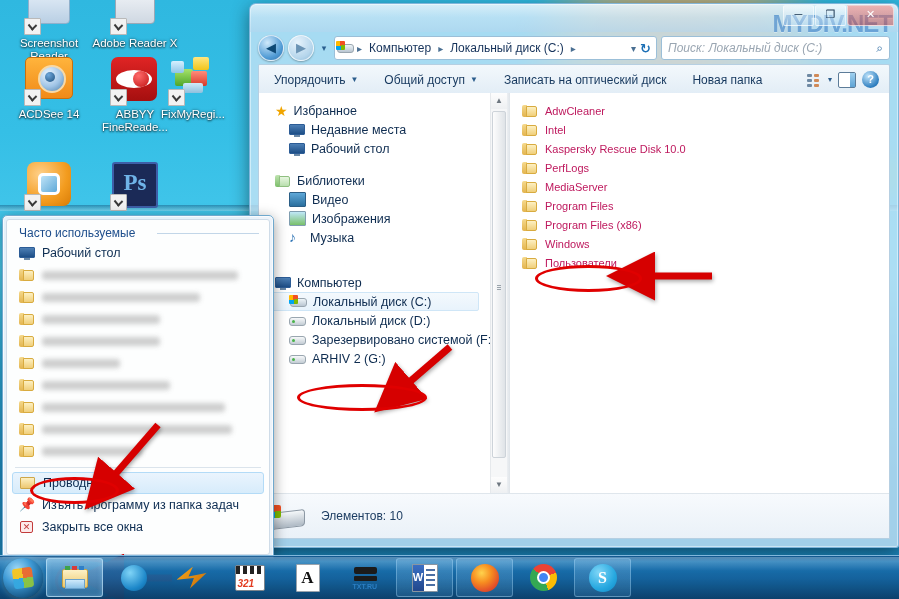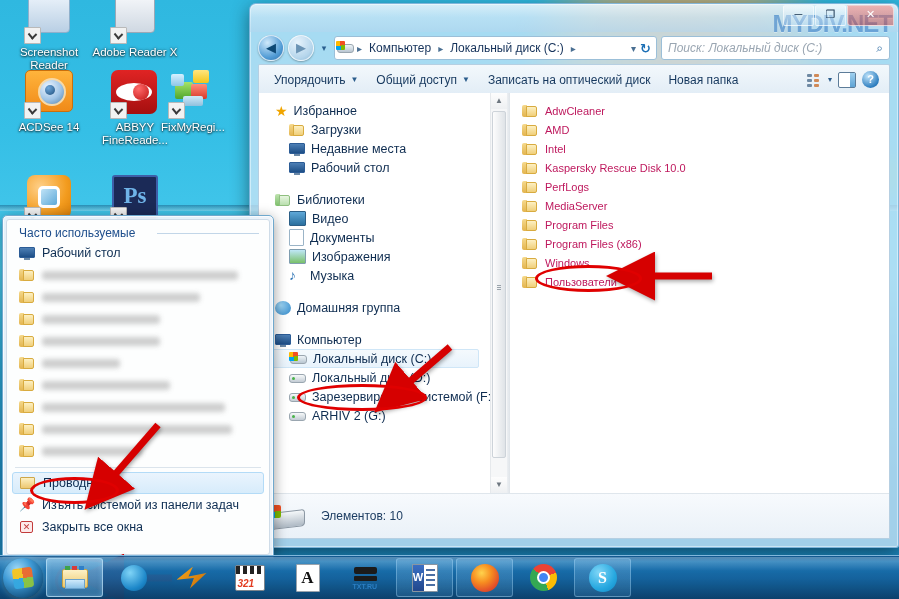--- a/index.html
+++ b/index.html
@@ -15,21 +15,21 @@
     background:radial-gradient(ellipse at center,rgba(255,150,60,.85) 0%,rgba(255,170,80,.55) 45%,rgba(255,190,110,0) 72%);
     filter:blur(6px);}
   .desk-green{position:absolute;left:680px;top:140px;width:260px;height:70px;
     background:radial-gradient(ellipse at center,rgba(140,200,90,.75),rgba(140,200,90,0) 70%);filter:blur(5px);}
   .desk-band{position:absolute;left:0;right:0;top:205px;height:6px;
     background:linear-gradient(to bottom,rgba(20,90,130,.5),rgba(255,255,255,.25));}
 
   
   .dicon{position:absolute;width:86px;text-align:center;color:#fff;font-size:11.5px;line-height:13px;
     text-shadow:0 1px 2px rgba(0,0,0,.75),0 0 3px rgba(0,0,0,.6);}
-  .dicon .ico{width:48px;height:48px;margin:17px auto 3px;position:relative;}
+  .dicon .ico{width:48px;height:48px;margin:4px auto 3px;position:relative;}
   .shortcut{position:absolute;left:-1px;bottom:-1px;width:15px;height:15px;background:#f2f2f2;
     border:1px solid #b9b9b9;border-radius:1px;}
   .shortcut:after{content:"";position:absolute;left:4px;top:3px;width:5px;height:5px;
     border-left:2px solid #3a3a3a;border-bottom:2px solid #3a3a3a;transform:rotate(-45deg) skew(-5deg);}
 
   .ic-acdsee{width:46px;height:40px;margin-top:4px;border-radius:5px;
     background:linear-gradient(to bottom,#ffb43c,#f08a18);border:1px solid #c96f0c;position:relative;}
   .ic-acdsee:before{content:"";position:absolute;left:12px;top:7px;width:24px;height:24px;border-radius:50%;
     background:radial-gradient(circle at 35% 30%,#eef6ff,#9fc4e6 55%,#4d7ea8);border:2px solid #f7d9a7;}
   .ic-acdsee:after{content:"";position:absolute;left:19px;top:14px;width:10px;height:10px;border-radius:50%;
@@ -113,21 +113,21 @@
   .sep{color:#4a6f92;font-size:10px;}
   .addr-right{margin-left:auto;display:flex;align-items:center;gap:4px;padding-right:3px;}
   .refresh{color:#1b6fb5;font-size:13px;font-weight:bold;}
   .searchbox{width:215px;height:22px;background:#fff;border:1px solid #9bbfd8;border-radius:3px;
     display:flex;align-items:center;padding:0 6px;font-size:12px;color:#9aa6b2;font-style:italic;}
   .searchbox .mag{margin-left:auto;color:#3f78ab;font-style:normal;font-size:12px;}
 
   .toolbar{position:absolute;left:8px;right:8px;top:60px;height:29px;
     background:linear-gradient(to bottom,#f3f8fc,#e2edf6);
     border:1px solid #b6cfe2;border-bottom:none;border-radius:2px 2px 0 0;
-    display:flex;align-items:center;padding:0 6px;gap:0;font-size:12px;color:#16385e;justify-content:center;}
+    display:flex;align-items:center;padding:0 6px;gap:8px;font-size:12px;color:#16385e;justify-content:center;}
   .tbi{padding:4px 9px;display:flex;align-items:center;gap:5px;white-space:nowrap;border-radius:2px;}
   .caret{font-size:8px;color:#2c5d8c;}
   .tb-right{margin-left:auto;display:flex;align-items:center;gap:6px;padding-right:4px;}
   .viewico{width:16px;height:14px;position:relative;}
   .viewico i{position:absolute;width:5px;height:3px;background:#6e89a3;border-radius:1px;}
   .paneico{width:16px;height:14px;border:1.5px solid #5c7c99;border-radius:2px;background:#fff;position:relative;}
   .paneico:after{content:"";position:absolute;right:0;top:0;bottom:0;width:5px;
     background:linear-gradient(to bottom,#9fd0ef,#5ea3d4);}
   .helpico{width:17px;height:17px;border-radius:50%;
     background:radial-gradient(circle at 35% 30%,#bfe3fa,#2f7fc0 70%,#1a5c95);color:#fff;
@@ -345,27 +345,20 @@
     <div class="panes">
 
       <div class="navpane">
         <div class="tree">
 
           <div class="trow">
             <span style="color:#f0a500;font-size:14px;line-height:12px;">★</span>
             <span>Избранное</span>
           </div>
           <div class="trow child">
-            <span class="fold">
-                <i></i>
-                <b></b>
-              </span>
-            <span>Загрузки</span>
-          </div>
-          <div class="trow child">
             <span class="monitor">
                 <i></i>
                 <b></b>
               </span>
             <span>Недавние места</span>
           </div>
           <div class="trow child">
             <span class="monitor">
                 <i></i>
                 <b></b>
@@ -380,38 +373,30 @@
                 <i style="background:linear-gradient(to bottom,#bfe3b0,#7cbe6a)"></i>
                 <b style="background:linear-gradient(to bottom,#e7f6e0,#b9dfae);border-color:#8fbf80"></b>
               </span>
             <span>Библиотеки</span>
           </div>
           <div class="trow child">
             <span style="width:15px;height:13px;background:linear-gradient(to bottom,#5fa8d8,#2a6f9e);border:1px solid #2b5e86;border-radius:1px;"></span>
             <span>Видео</span>
           </div>
           <div class="trow child">
-            <span style="width:13px;height:15px;background:#fff;border:1px solid #9bb4c7;border-radius:1px;"></span>
-            <span>Документы</span>
-          </div>
-          <div class="trow child">
             <span style="width:15px;height:13px;background:linear-gradient(to bottom,#bfe7f7,#79c06a);border:1px solid #7f9daf;border-radius:1px;"></span>
             <span>Изображения</span>
           </div>
           <div class="trow child">
             <span style="width:15px;color:#2e74b5;font-size:14px;line-height:13px;">♪</span>
             <span>Музыка</span>
           </div>
 
           <div class="tgap"></div>
 
-          <div class="trow">
-            <span style="width:16px;height:14px;border-radius:50%;background:radial-gradient(circle at 35% 30%,#9ed5f5,#2f86c7);"></span>
-            <span>Домашняя группа</span>
-          </div>
 
           <div class="tgap"></div>
 
           <div class="trow">
             <span class="monitor">
                 <i></i>
                 <b></b>
               </span>
             <span>Компьютер</span>
           </div>
@@ -455,27 +440,20 @@
       <div class="splitter"></div>
 
       <div class="listpane">
         <div class="flist">
           <div class="frow">
               <span class="fold">
                 <i></i>
                 <b></b>
               </span>
               <span>AdwCleaner</span>
-            </div>
-          <div class="frow">
-              <span class="fold">
-                <i></i>
-                <b></b>
-              </span>
-              <span>AMD</span>
             </div>
           <div class="frow">
               <span class="fold">
                 <i></i>
                 <b></b>
               </span>
               <span>Intel</span>
             </div>
           <div class="frow">
               <span class="fold">
@@ -625,21 +603,21 @@
 
     <div class="jl-bottom">
       <div class="jl-item hl">
         <span class="fi" style="position:relative;">
           <span style="position:absolute;left:0;top:1px;width:15px;height:12px;border-radius:1px;background:linear-gradient(to bottom,#fdf0c2,#edc872);border:1px solid #cda64a;box-sizing:border-box;"></span>
         </span>
         <span>Проводник</span>
       </div>
       <div class="jl-item">
         <span class="fi" style="color:#2a6aa8;font-size:13px;line-height:13px;">📌</span>
-        <span>Изъять системой из панели задач</span>
+        <span>Изъять программу из папка задач</span>
       </div>
       <div class="jl-item">
         <span class="fi" style="position:relative;">
           <span style="position:absolute;left:1px;top:1px;width:13px;height:12px;border:1px solid #c23b3b;border-radius:2px;background:#fdeaea;color:#c23b3b;font-size:9px;line-height:10px;text-align:center;box-sizing:border-box;">✕</span>
         </span>
         <span>Закрыть все окна</span>
       </div>
     </div>
   </div>
 </div>

